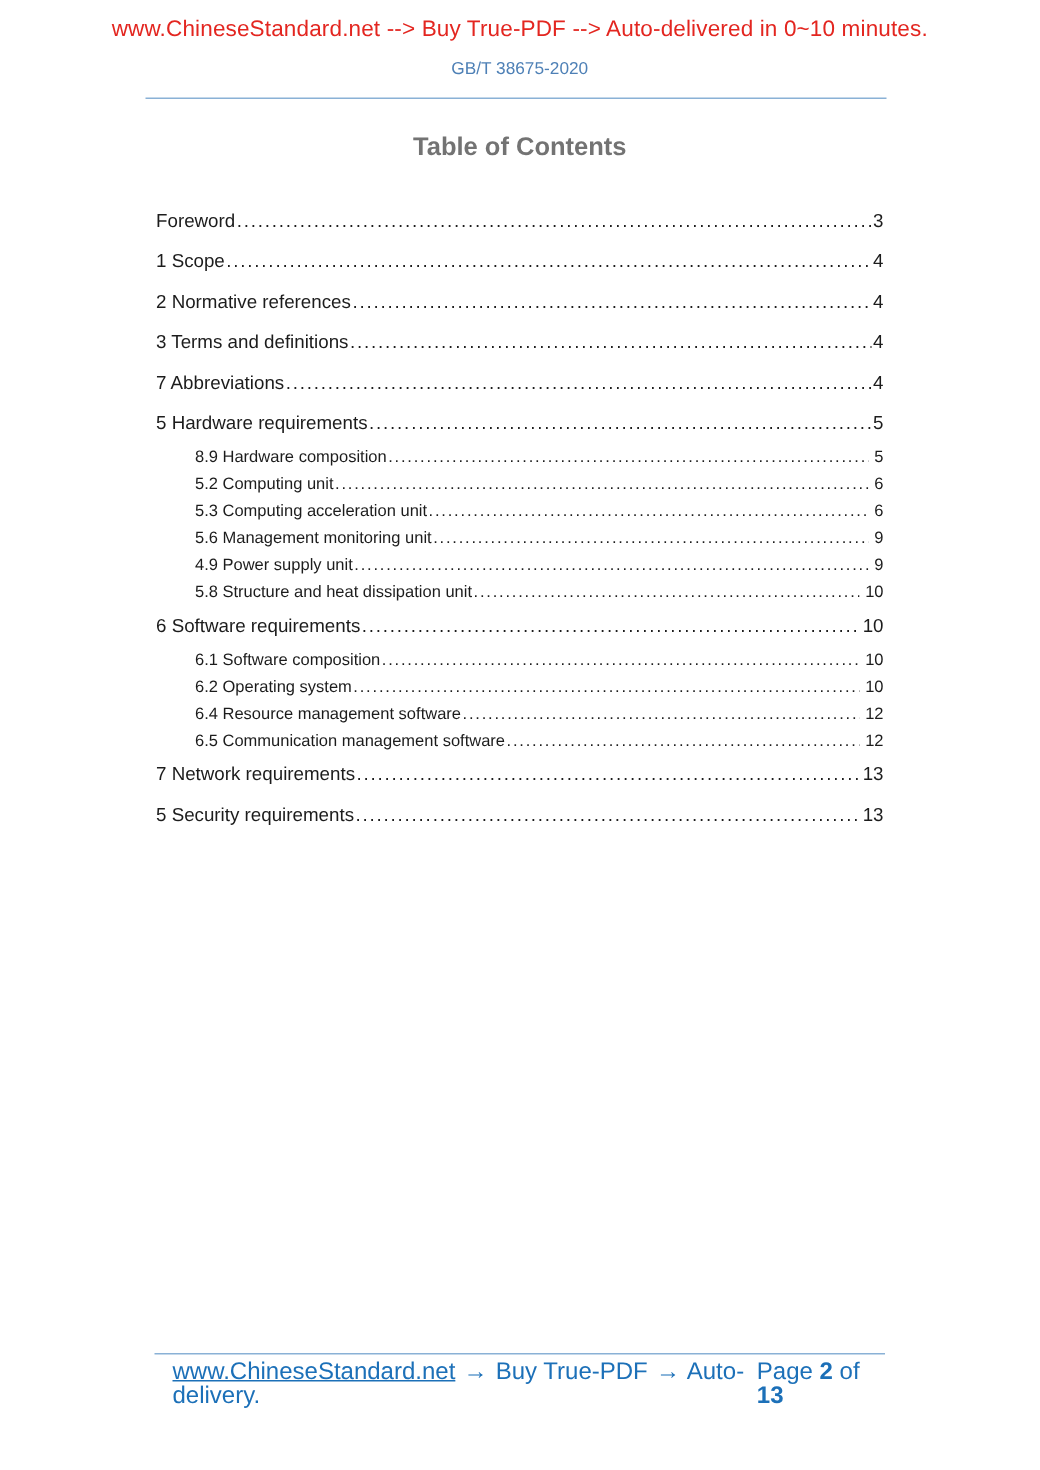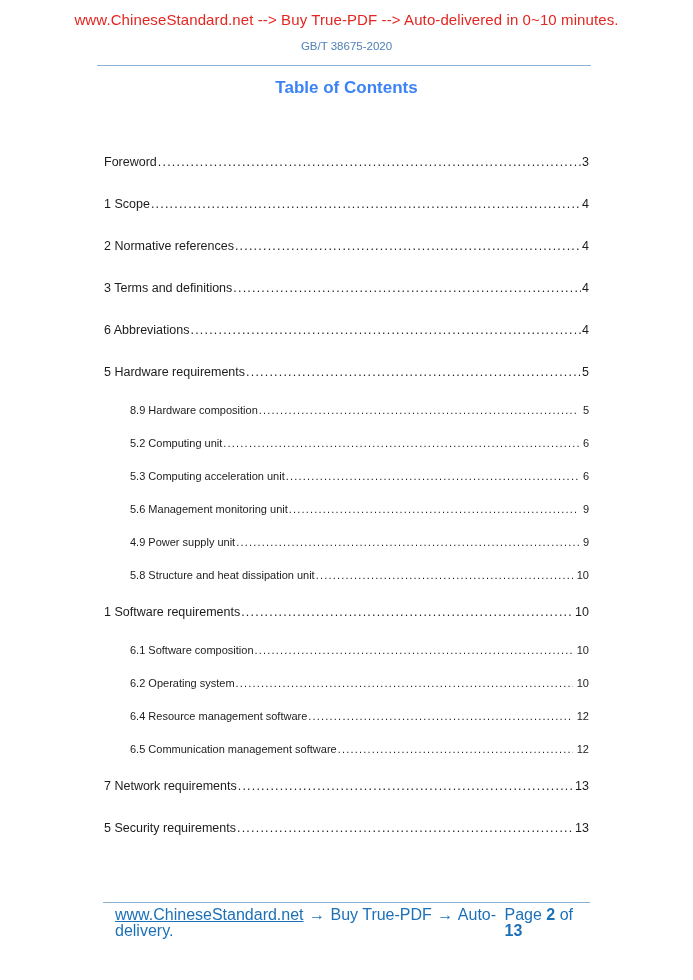--- a/index.html
+++ b/index.html
@@ -40,40 +40,39 @@
     color: var(--standard-blue);
   }
   .header-rule {
     position: absolute;
     top: 65px; left: 97px;
     width: 494px;
     border-top: 1.5px solid var(--rule-blue);
   }
   .page-title {
     position: absolute;
-    top: 78px; left: 0;
+    top: 88px; left: 0;
     width: 100%;
     text-align: center;
     font-size: 17px;
     font-weight: 700;
-    color: #3b82f6;
+    color: #737373;
   }
 
   
   .toc {
     position: absolute;
     top: 134px; left: 104px;
     width: 485px;
   }
   .toc-row {
     display: flex;
     align-items: baseline;
     line-height: 13px;
     cursor: pointer;
-    margin-top: 15px;
   }
   .toc-row.lvl0 {
     font-size: 12.5px;
     padding: 7px 0;
   }
   .toc-row.lvl1 {
     font-size: 11px;
     padding: 2.5px 0;
     padding-left: 26px;
   }
@@ -142,21 +141,21 @@
       <span class="toc-label">2 Normative references</span>
       <span class="toc-dots"></span>
       <span class="toc-page">4</span>
     </div>
     <div class="toc-row lvl0">
       <span class="toc-label">3 Terms and definitions</span>
       <span class="toc-dots"></span>
       <span class="toc-page">4</span>
     </div>
     <div class="toc-row lvl0">
-      <span class="toc-label">6 Abbreviations</span>
+      <span class="toc-label">7 Abbreviations</span>
       <span class="toc-dots"></span>
       <span class="toc-page">4</span>
     </div>
     <div class="toc-row lvl0">
       <span class="toc-label">5 Hardware requirements</span>
       <span class="toc-dots"></span>
       <span class="toc-page">5</span>
     </div>
     <div class="toc-row lvl1">
       <span class="toc-label">8.9 Hardware composition</span>
@@ -182,21 +181,21 @@
       <span class="toc-label">4.9 Power supply unit</span>
       <span class="toc-dots"></span>
       <span class="toc-page">9</span>
     </div>
     <div class="toc-row lvl1">
       <span class="toc-label">5.8 Structure and heat dissipation unit</span>
       <span class="toc-dots"></span>
       <span class="toc-page">10</span>
     </div>
     <div class="toc-row lvl0">
-      <span class="toc-label">1 Software requirements</span>
+      <span class="toc-label">6 Software requirements</span>
       <span class="toc-dots"></span>
       <span class="toc-page">10</span>
     </div>
     <div class="toc-row lvl1">
       <span class="toc-label">6.1 Software composition</span>
       <span class="toc-dots"></span>
       <span class="toc-page">10</span>
     </div>
     <div class="toc-row lvl1">
       <span class="toc-label">6.2 Operating system</span>

